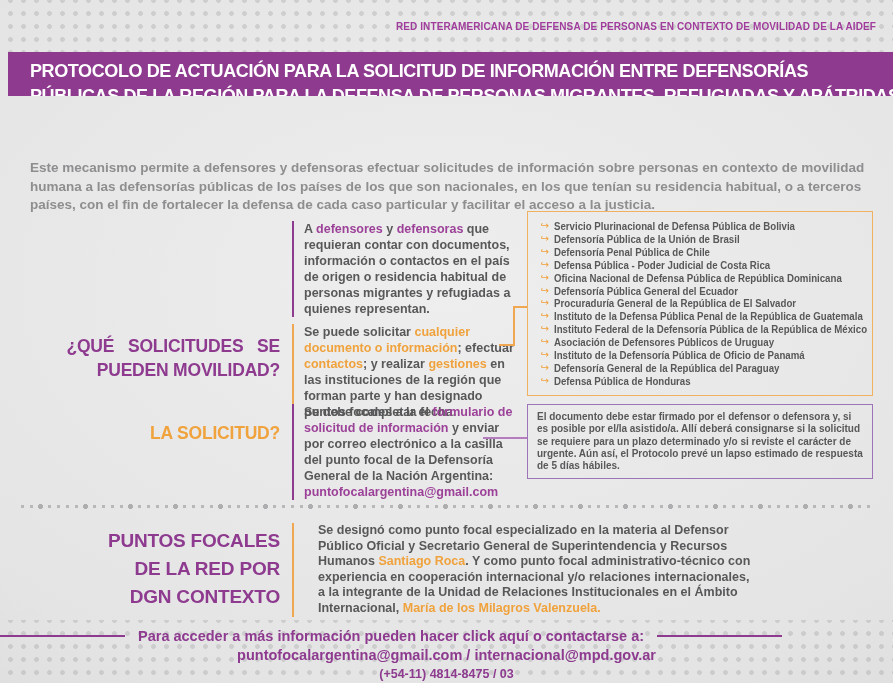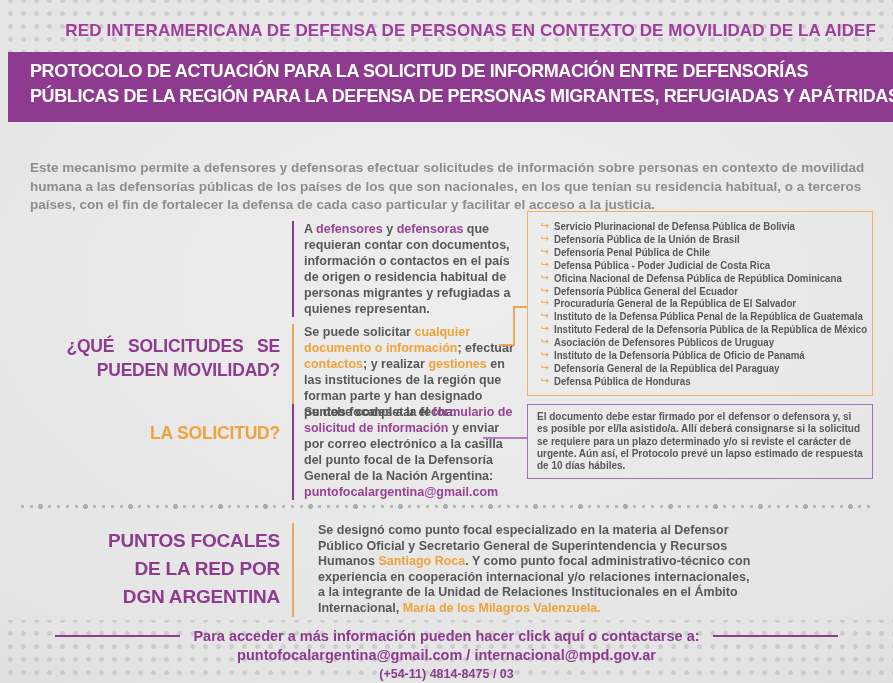--- a/index.html
+++ b/index.html
@@ -13,25 +13,25 @@
   }
   .dots{
     background-image:radial-gradient(circle, rgba(120,120,122,.22) 2.1px, transparent 2.6px);
     background-size:13px 13px;
     background-position:4px 7px;
   }
   
   .band-top{position:absolute;top:0;left:0;right:0;height:52px;}
   .network-title{
     position:absolute;top:21px;right:17px;
-    font-size:17px;font-weight:bold;color:#a03c9c;letter-spacing:.1px;white-space:nowrap;
+    font-size:10px;font-weight:bold;color:#a03c9c;letter-spacing:.1px;white-space:nowrap;
   }
   
   .title-bar{
-    position:absolute;top:52px;left:8px;right:0;height:70px;
+    position:absolute;top:52px;left:8px;right:0;height:44px;
     background:#8d3a8f;color:#ffffff;
     padding:7px 0 0 22px;box-sizing:border-box;overflow:hidden;
   }
   .title-line{font-size:18px;font-weight:bold;line-height:25px;letter-spacing:-.4px;white-space:nowrap;}
   
   .intro{
     position:absolute;top:159px;left:30px;width:843px;
     font-size:13.5px;font-weight:bold;color:#8e8e90;line-height:18.5px;
   }
   
@@ -95,21 +95,21 @@
     position:absolute;left:10px;top:527px;width:270px;text-align:right;
     font-size:19px;font-weight:bold;color:#8d3a8f;line-height:28px;letter-spacing:-.2px;
   }
   .focal-body{
     position:absolute;left:292px;top:523px;width:434px;
     border-left:2px solid #efa851;padding-left:24px;
     font-size:12.5px;font-weight:bold;color:#58585a;line-height:15.6px;
   }
   
   .footer{position:absolute;left:0;right:0;top:620px;height:63px;color:#8d3a8f;text-align:center;}
-  .footer-line1{display:flex;align-items:center;justify-content:center;gap:13px;margin-top:8px;font-size:14.5px;font-weight:bold;}
+  .footer-line1{display:flex;align-items:center;gap:13px;margin-top:8px;font-size:14.5px;font-weight:bold;}
   .hline{width:125px;height:2px;background:#8d3a8f;flex:0 0 auto;}
   .footer-line2{font-size:14.5px;font-weight:bold;margin-top:3px;}
   .footer-line3{font-size:12.5px;font-weight:bold;margin-top:4px;}
 </style>
 </head>
 <body>
 
 <div class="page">
 
   <div class="band-top dots">
@@ -204,33 +204,33 @@
         <span class="bullet">↪</span>
         <span class="inst-label">Defensoría General de la República del Paraguay</span>
       </div>
 
       <div class="inst-item">
         <span class="bullet">↪</span>
         <span class="inst-label">Defensa Pública de Honduras</span>
       </div>
     </div>
 
-  <div class="note-box">El documento debe estar firmado por el defensor o defensora y, si es posible por el/la asistido/a. Allí deberá consignarse si la solicitud se requiere para un plazo determinado y/o si reviste el carácter de urgente. Aún así, el Protocolo prevé un lapso estimado de respuesta de 10 días hábiles.</div>
+  <div class="note-box">El documento debe estar firmado por el defensor o defensora y, si es posible por el/la asistido/a. Allí deberá consignarse si la solicitud se requiere para un plazo determinado y/o si reviste el carácter de urgente. Aún así, el Protocolo prevé un lapso estimado de respuesta de 5 días hábiles.</div>
 
   <div class="conn conn-orange c1"></div>
   <div class="conn conn-orange c2"></div>
   <div class="conn conn-orange c3"></div>
   <div class="conn conn-purple c4"></div>
 
   <div class="sep-dots"></div>
 
   <div class="focal-title">
     <div>PUNTOS FOCALES</div>
     <div>DE LA RED POR</div>
-    <div>DGN ARGENTINA</div>
+    <div>DGN CONTEXTO</div>
   </div>
   <div class="focal-body">
     <span>Se designó como punto focal especializado en la materia al Defensor Público Oficial y Secretario General de Superintendencia y Recursos Humanos </span><span class="hl-orange">Santiago Roca</span><span>. Y como punto focal administrativo-técnico con experiencia en cooperación internacional y/o relaciones internacionales, a la integrante de la Unidad de Relaciones Institucionales en el Ámbito Internacional, </span><span class="hl-orange">María de los Milagros Valenzuela.</span>
   </div>
 
   <div class="footer dots">
     <div class="footer-line1">
       <span class="hline"></span>
       <span>Para acceder a más información pueden hacer click aquí o contactarse a:</span>
       <span class="hline"></span>

